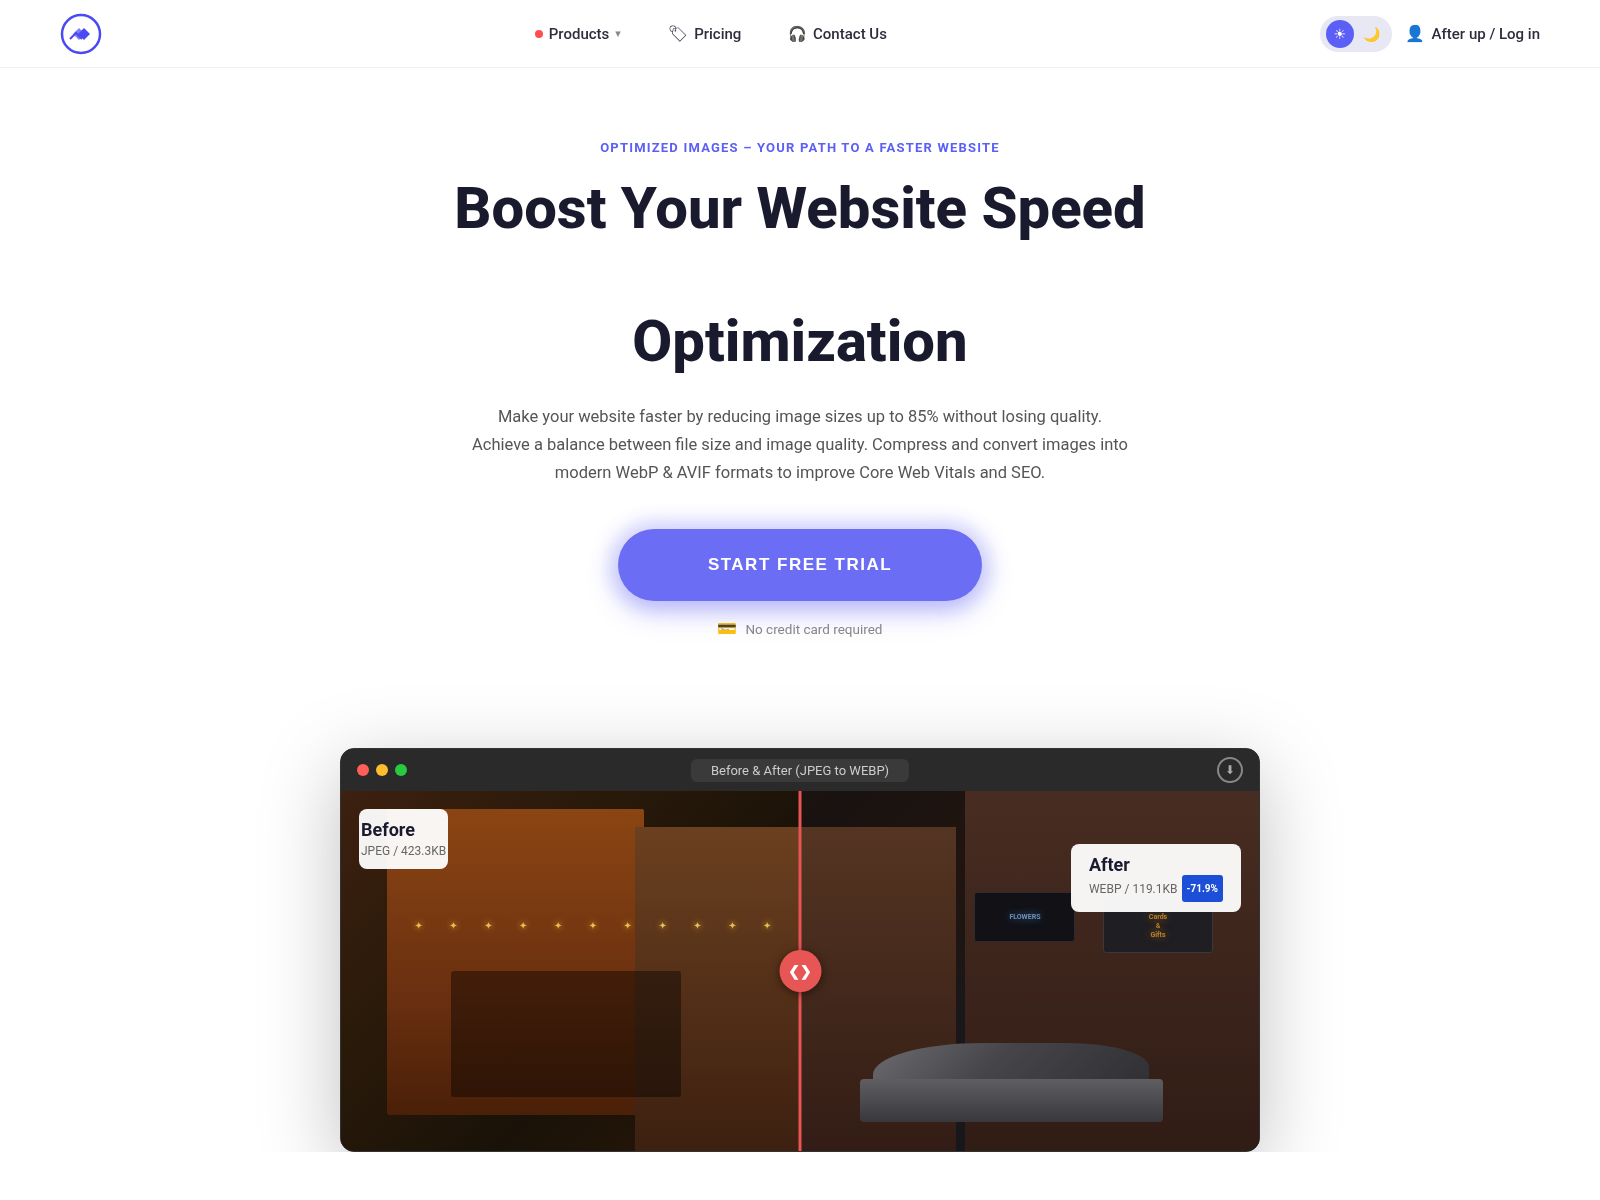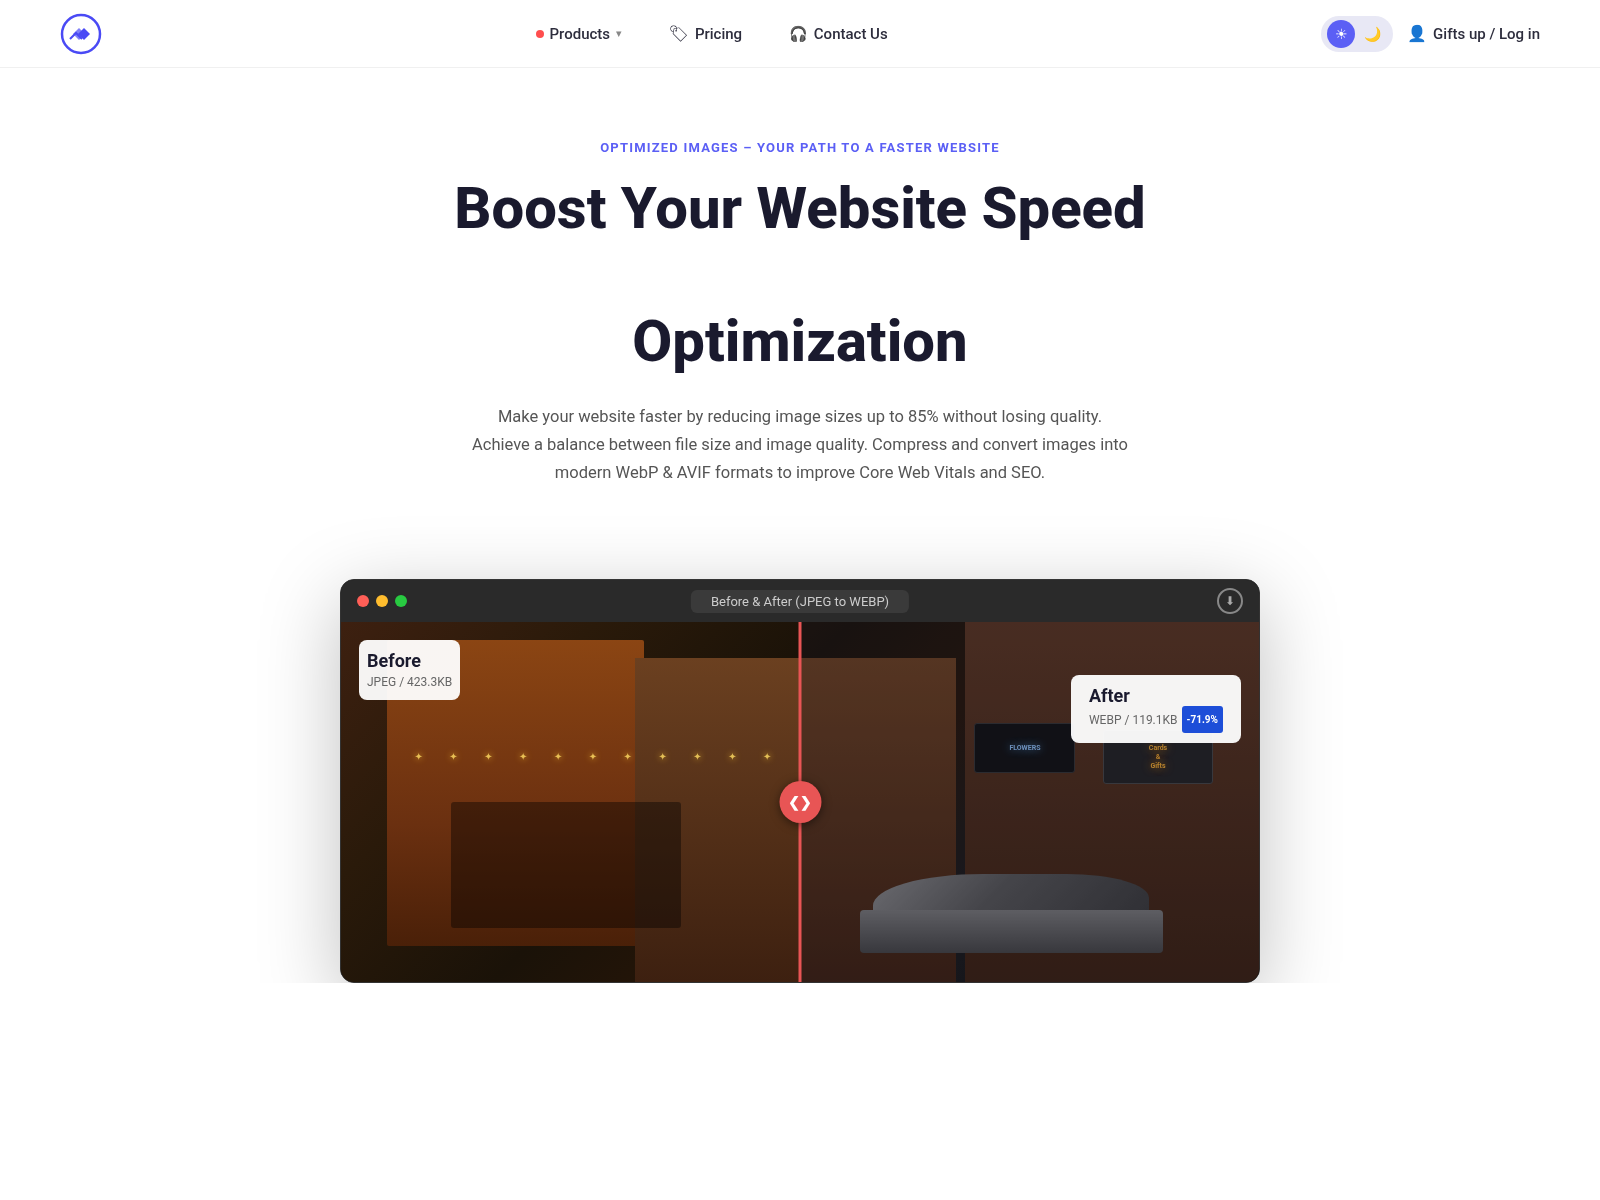--- a/index.html
+++ b/index.html
@@ -415,21 +415,21 @@
       box-shadow: 0 2px 10px rgba(0,0,0,0.5);
     }
 
     
     .label-before {
       position: absolute;
       left: 18px;
       top: 18px;
       background: rgba(255,255,255,0.95);
       border-radius: 8px;
-      padding: 10px 8px;
+      padding: 10px 2px;
       z-index: 10;
     }
     .label-before-title {
       font-size: 18px;
       font-weight: 700;
       color: #1a1a2e;
       display: block;
     }
     .label-before-sub {
       font-size: 12px;
@@ -510,34 +510,44 @@
     </a>
   </div>
 
   <div class="nav-right">
     <div class="theme-toggle">
       <div class="theme-btn active">☀</div>
       <div class="theme-btn">🌙</div>
     </div>
     <a class="sign-in-link">
       <span class="user-icon">👤</span>
-      <span>Gifts up / Log in</span>
+      <span>After up / Log in</span>
     </a>
   </div>
 </nav>
 
 <section class="hero">
   <p class="hero-tagline">OPTIMIZED IMAGES – YOUR PATH TO A FASTER WEBSITE</p>
   <h1 class="hero-title">
     <span>Boost Your Website Speed</span><br>
     <br>
     <span>Optimization</span>
   </h1>
   <p class="hero-desc">Make your website faster by reducing image sizes up to 85% without losing quality. Achieve a balance between file size and image quality. Compress and convert images into modern WebP &amp; AVIF formats to improve Core Web Vitals and SEO.</p>
 
+  <div class="cta-wrapper">
+    <div class="cta-button-outer">
+      <div class="cta-button-glow"></div>
+      <button class="cta-button">START FREE TRIAL</button>
+    </div>
+    <div class="no-credit">
+      <span class="credit-card-icon">💳</span>
+      <span>No credit card required</span>
+    </div>
+  </div>
 </section>
 
 <div class="demo-container">
   <div class="browser-window">
 
     <div class="browser-titlebar">
       <div class="window-dots">
         <div class="dot dot-red"></div>
         <div class="dot dot-yellow"></div>
         <div class="dot dot-green"></div>

